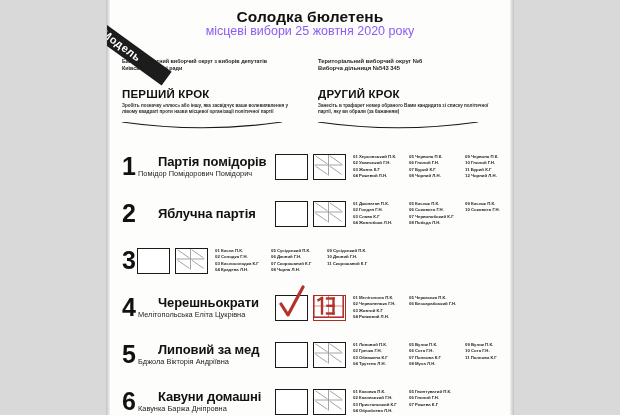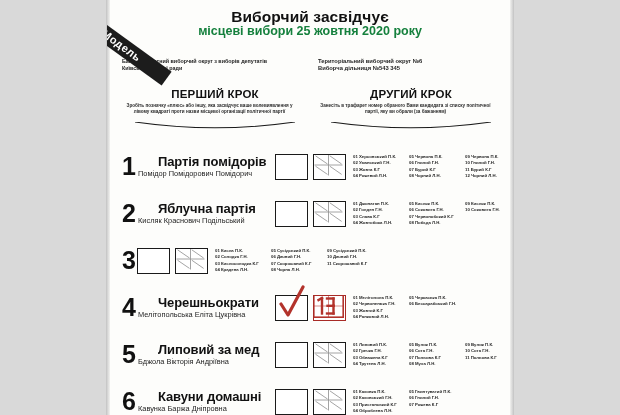--- a/index.html
+++ b/index.html
@@ -71,22 +71,22 @@
   }
   .title-main {
     font-size: 15.5px;
     font-weight: bold;
     color: #111;
     letter-spacing: .1px;
     line-height: 17px;
   }
   .title-sub {
     font-size: 12.5px;
-    font-weight: bold;
-    color: #15803d;
+    font-weight: normal;
+    color: #8b5cf6;
     line-height: 15px;
     margin-top: -1px;
   }
 
   .okrug-row {
     position: absolute;
     left: 15px;
     top: 58px;
     width: 382px;
     display: flex;
@@ -102,21 +102,21 @@
   .okrug-col.right .okrug-line { font-size: 5.8px; }
 
   .steps-row {
     position: absolute;
     left: 15px;
     top: 88px;
     width: 382px;
     display: flex;
     gap: 10px;
   }
-  .step-col { width: 186px; position: relative; text-align: center; }
+  .step-col { width: 186px; position: relative; }
   .step-title {
     font-size: 11.5px;
     font-weight: bold;
     color: #111;
     letter-spacing: .2px;
     line-height: 13px;
   }
   .step-text {
     font-size: 4.6px;
     line-height: 6.2px;
@@ -230,21 +230,21 @@
 <div id="ballot-page">
   <div class="paper">
     <div class="paper-edge-l"></div>
     <div class="paper-edge-r"></div>
 
     <div class="ribbon">
       <span class="ribbon-label">Модель</span>
     </div>
 
     <div class="title-wrap">
-      <div class="title-main">Виборчий засвідчує</div>
+      <div class="title-main">Солодка бюлетень</div>
       <div class="title-sub">місцеві вибори 25 жовтня 2020 року</div>
     </div>
 
     <div class="okrug-row">
       <div class="okrug-col left">
         <div class="okrug-line">Багатомандатний виборчий округ з виборів депутатів</div>
         <div class="okrug-line">Київської міської ради</div>
       </div>
       <div class="okrug-col right">
         <div class="okrug-line">Територіальний виборчий округ №6</div>
@@ -309,21 +309,20 @@
               <div class="cand-item">10 Гнилий Г.Н.</div>
               <div class="cand-item">11 Бурий К.Г</div>
               <div class="cand-item">12 Чорний Л.Н.</div>
             </div>
           </div>
         </div>
         <div class="party-row">
           <div class="party-num">2</div>
           <div class="party-names">
             <div class="party-name">Яблучна партія</div>
-            <div class="party-leader">Кисляк Краснович Подільський</div>
           </div>
           <div class="boxes">
             <div class="vote-box"></div>
             <div class="stencil-box">
               <svg viewBox="0 0 31 24" width="31" height="24" style="position:absolute;left:-1.4px;top:-1.4px">
                 <g stroke="#8d8d8d" stroke-width="0.8" fill="none">
                   <path d="M15.5 1.5 L15.5 22.5"></path>
                   <path d="M1.5 12 L29.5 12"></path>
                   <path d="M2.5 2.8 L14.5 11"></path>
                   <path d="M16.8 2.8 L28.6 11"></path>

